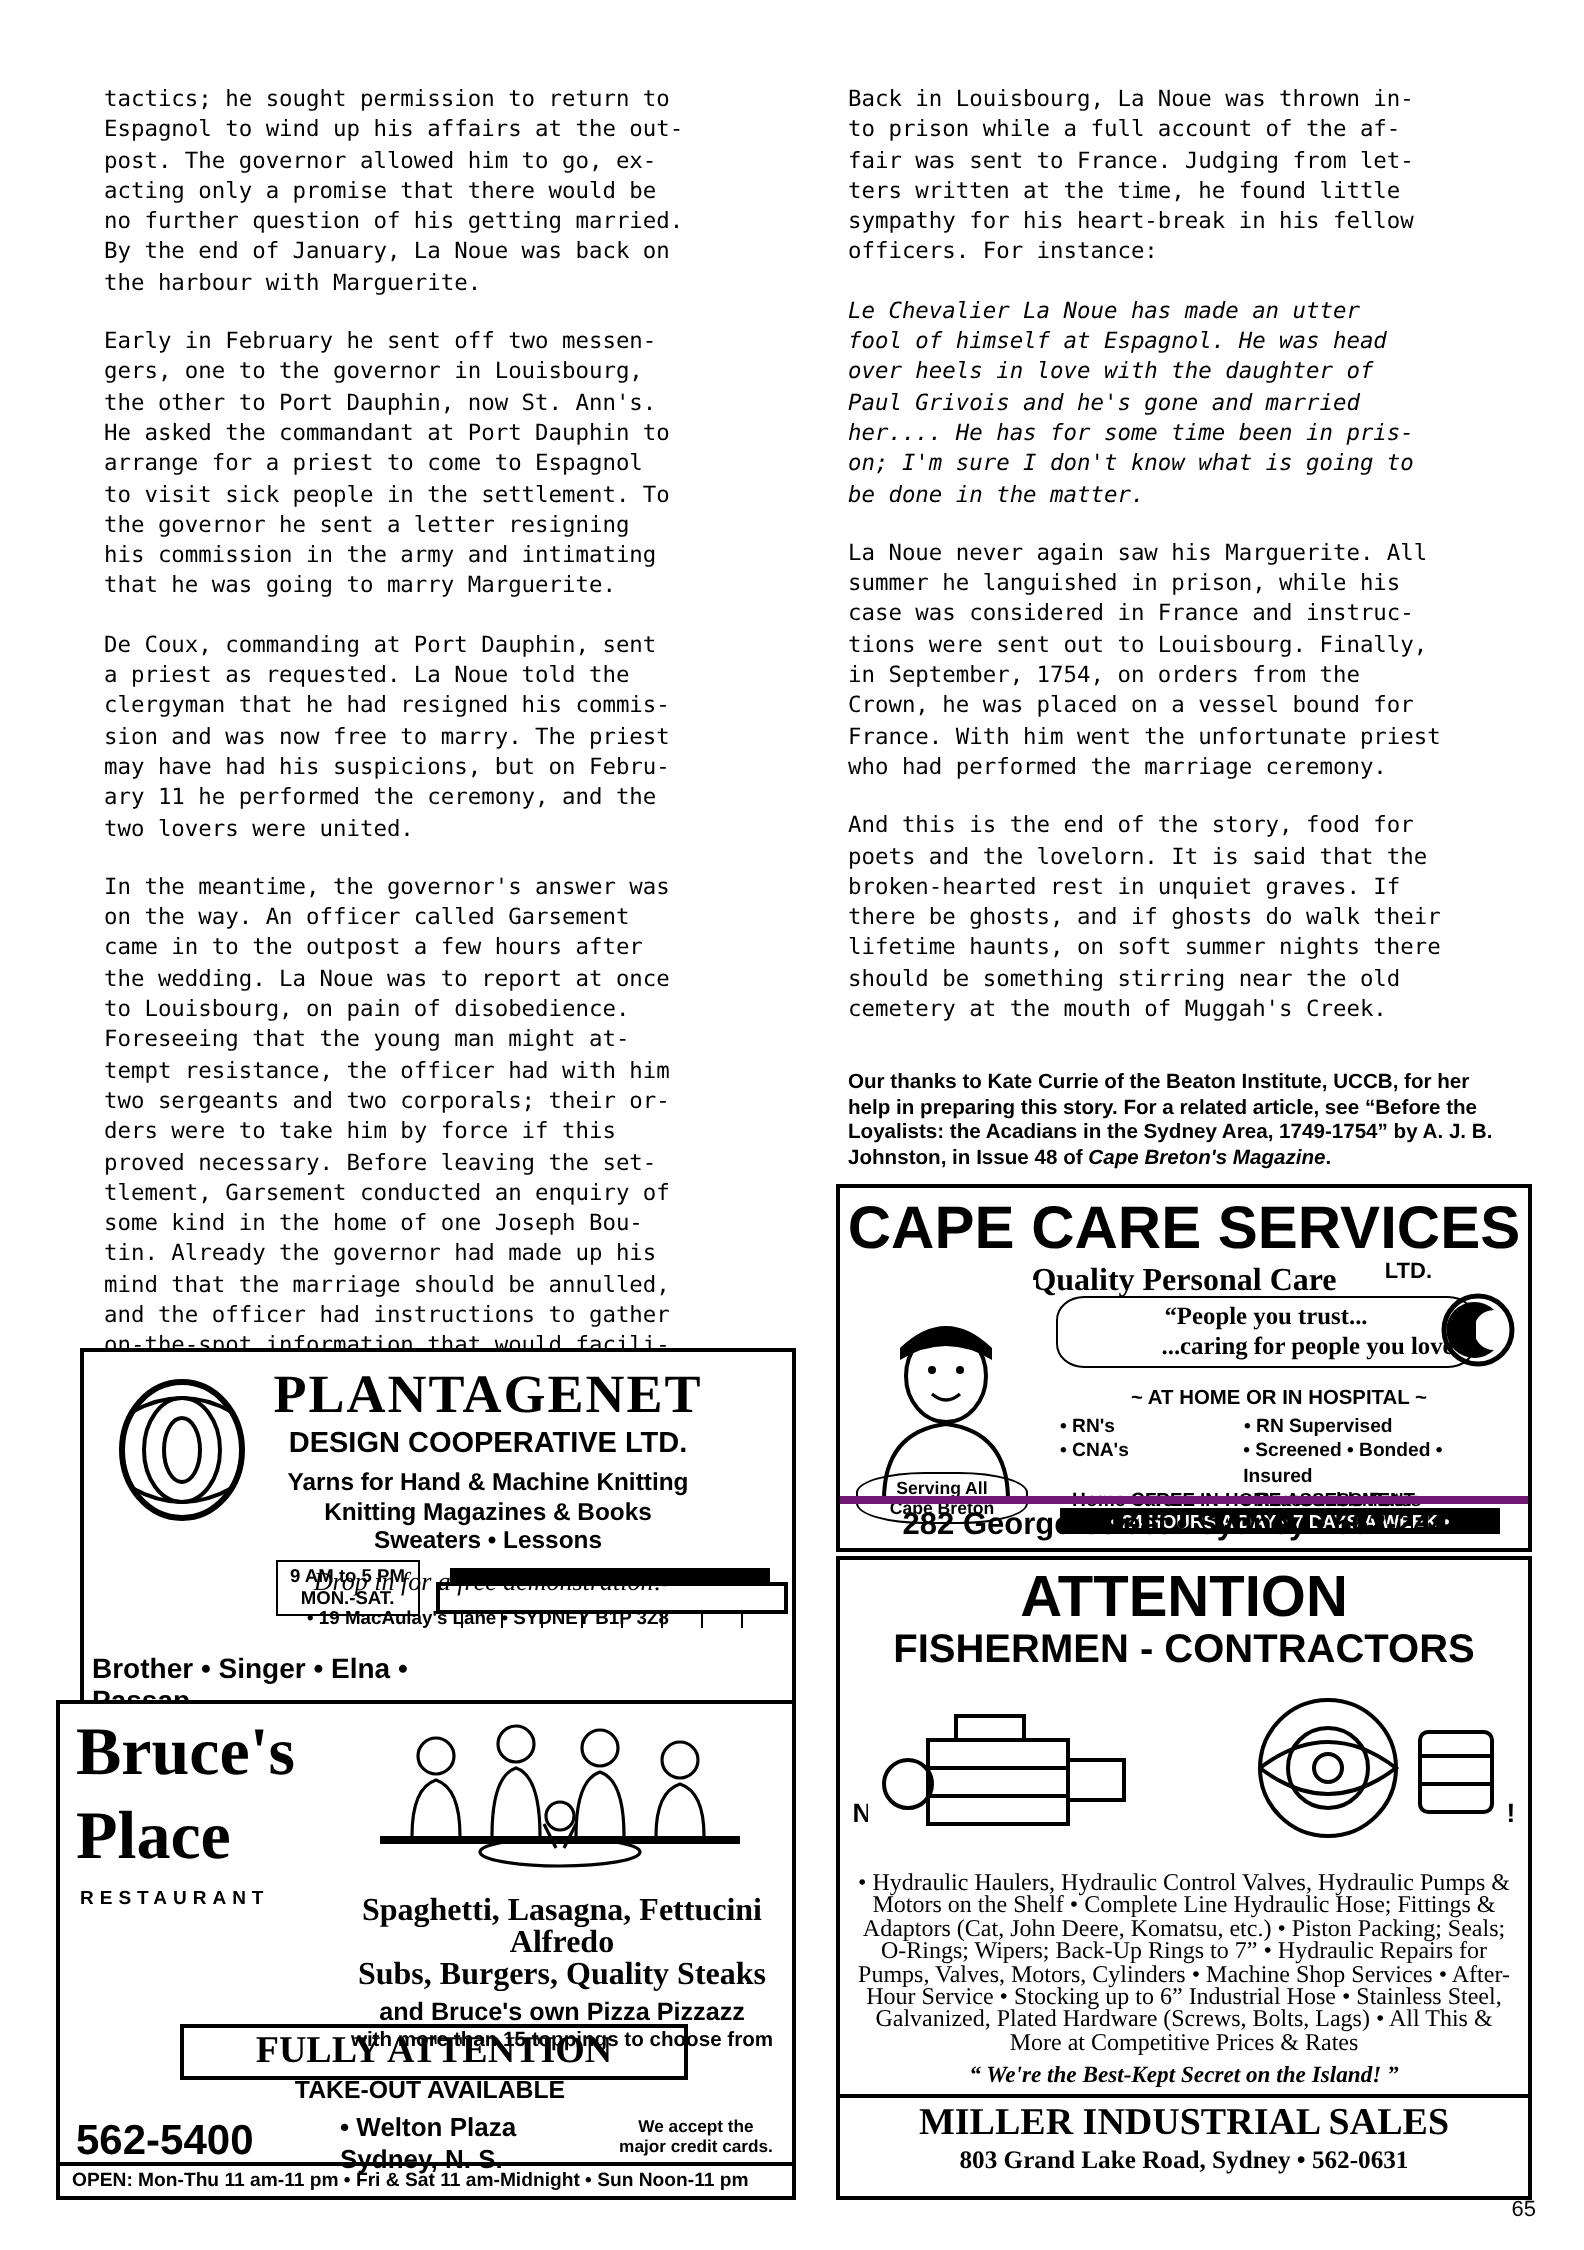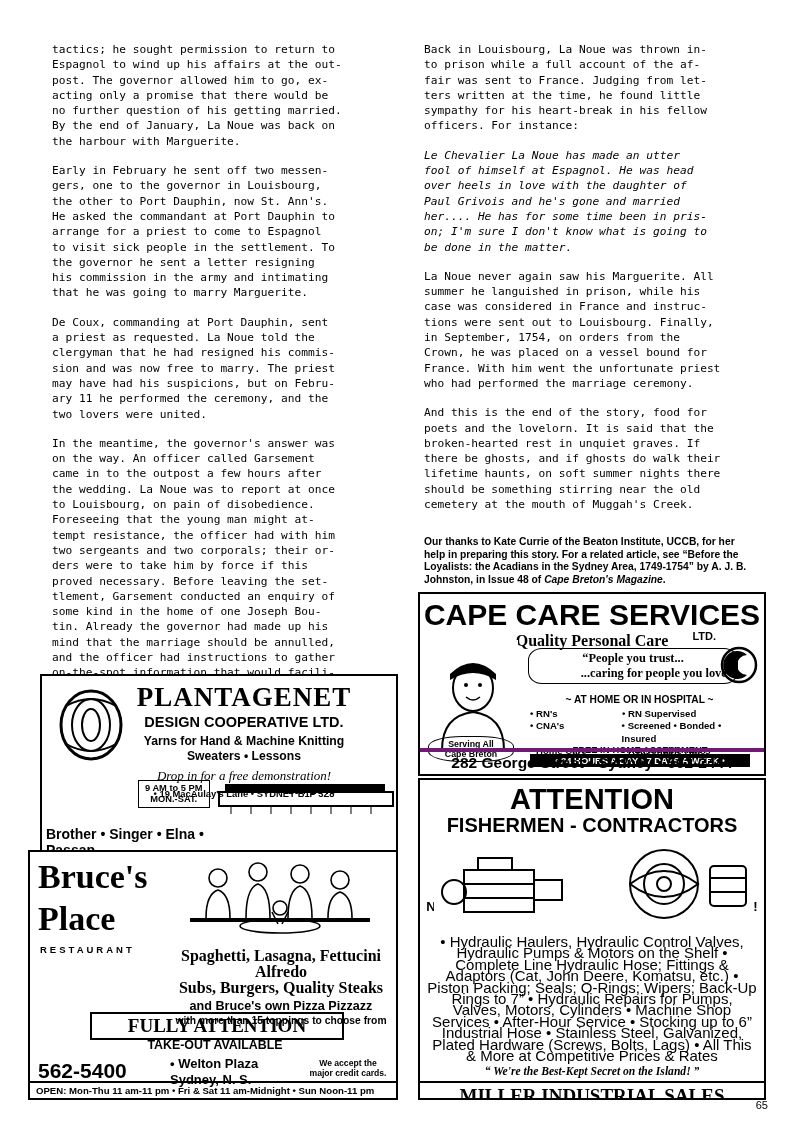--- a/index.html
+++ b/index.html
@@ -71,21 +71,21 @@
   .cc-nurse{position:absolute;left:8px;top:46px;width:90px;height:110px;}
   .cc-serving{position:absolute;left:8px;top:142px;width:84px;border:1.2px solid #000;border-radius:40%;text-align:center;font-size:8.8px;font-weight:bold;line-height:10px;padding:2px 0;}
   .cc-mark{position:absolute;right:6px;top:52px;width:38px;height:38px;}
 
   
   #ad-miller{left:402px;top:778px;width:348px;height:322px;}
   .mi-att{font-family:"Liberation Sans",sans-serif;font-weight:bold;font-size:29px;text-align:center;margin-top:3px;}
   .mi-fish{font-weight:bold;font-size:20px;text-align:center;margin-top:-2px;}
   .mi-need{font-weight:bold;font-size:13.2px;text-align:center;margin-top:4px;}
   .mi-marine{font-family:"Liberation Serif",serif;font-weight:bold;font-size:16px;text-align:center;margin-top:2px;}
-  .mi-body{font-family:Liberation Sans, sans-serif;font-size:15px;line-height:11.4px;text-align:center;padding:2px 6px;}
+  .mi-body{font-family:Liberation Serif, serif;font-size:12px;line-height:11.4px;text-align:center;padding:2px 6px;}
   .mi-slogan{font-family:"Liberation Serif",serif;font-style:italic;font-weight:bold;font-size:11.6px;text-align:center;margin-top:2px;}
   .mi-name{font-family:"Liberation Serif",serif;font-weight:bold;font-size:19px;text-align:center;border-top:2px solid #000;margin-top:3px;padding-top:2px;}
   .mi-addr{font-family:"Liberation Serif",serif;font-weight:bold;font-size:12.6px;text-align:center;}
   .mi-art{position:absolute;left:14px;top:60px;width:320px;height:90px;}
 
   .pagenum{position:absolute;right:24px;bottom:14px;font-size:11px;font-family:"Liberation Sans",sans-serif;padding-left:20px;}
 </style>
 </head>
 <body>
 
@@ -172,20 +172,21 @@
       <ellipse cx="39" cy="39" rx="30" ry="34" fill="none" stroke="#000" stroke-width="3"></ellipse>
       <ellipse cx="39" cy="39" rx="19" ry="26" fill="none" stroke="#000" stroke-width="2"></ellipse>
       <ellipse cx="39" cy="39" rx="9" ry="16" fill="none" stroke="#000" stroke-width="2"></ellipse>
       <path d="M14 20 Q39 6 64 20" fill="none" stroke="#000" stroke-width="2"></path>
       <path d="M14 58 Q39 72 64 58" fill="none" stroke="#000" stroke-width="2"></path>
     </svg>
     <div class="plant-title">PLANTAGENET</div>
     <div class="plant-sub">DESIGN COOPERATIVE LTD.</div>
     <div class="plant-line">
       <div>Yarns for Hand &amp; Machine Knitting</div>
+      <div>Knitting Magazines &amp; Books</div>
       <div>Sweaters • Lessons</div>
     </div>
     <div class="plant-drop">Drop in for a free demonstration!</div>
     <div class="plant-addr">• 19 MacAulay's Lane • SYDNEY B1P 3Z8</div>
     <div class="plant-hours">
       <div>9 AM to 5 PM</div>
       <div>MON.-SAT.</div>
     </div>
     <div style="position:absolute;left:245px;top:108px;font-size:11.5px;font-weight:bold;">564-1643</div>
     <svg style="position:absolute;left:175px;top:104px;width:178px;height:36px;" viewBox="0 0 178 36">

